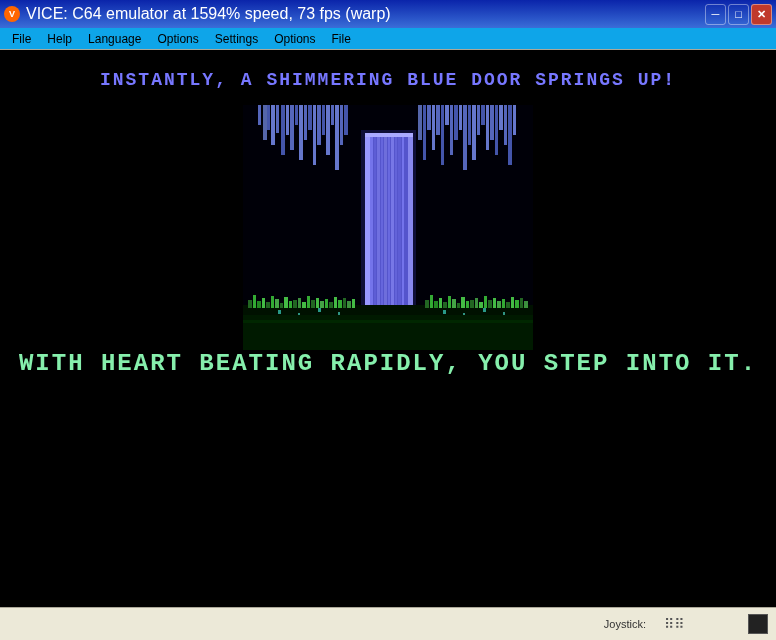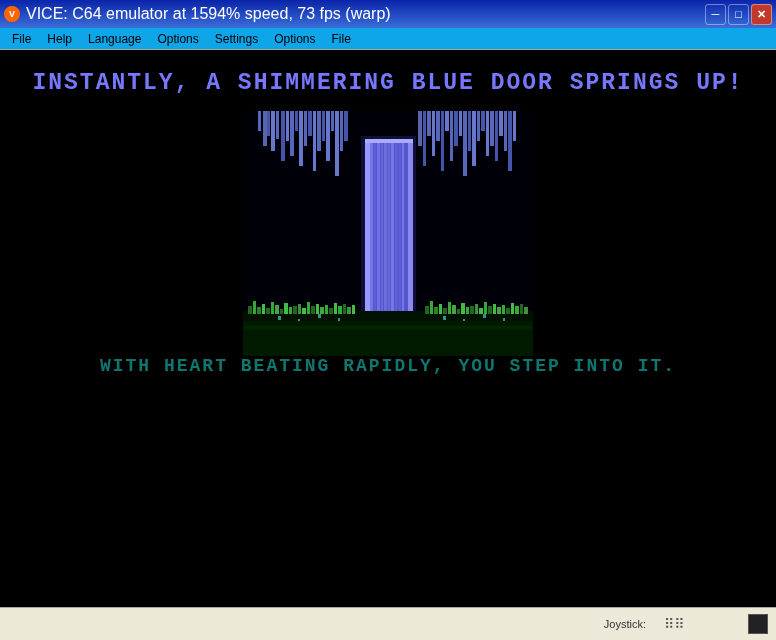--- a/index.html
+++ b/index.html
@@ -88,32 +88,32 @@
       flex-direction: column;
       align-items: center;
       justify-content: flex-start;
       padding: 20px 0;
     }
 
     
     .c64-text {
       font-family: 'Courier New', monospace;
       color: #7777ff;
-      font-size: 23px;
+      font-size: 18px;
       letter-spacing: 2px;
       text-align: center;
       font-weight: bold;
       margin-bottom: 15px;
       text-transform: uppercase;
     }
 
     .bottom-text {
       font-family: 'Courier New', monospace;
-      color: #0f766e;
-      font-size: 18px;
+      color: #86efac;
+      font-size: 24px;
       letter-spacing: 2px;
       text-align: center;
       font-weight: bold;
       text-transform: uppercase;
     }
 
     
     #statusbar {
       height: 33px;
       background: #ece9d8;

